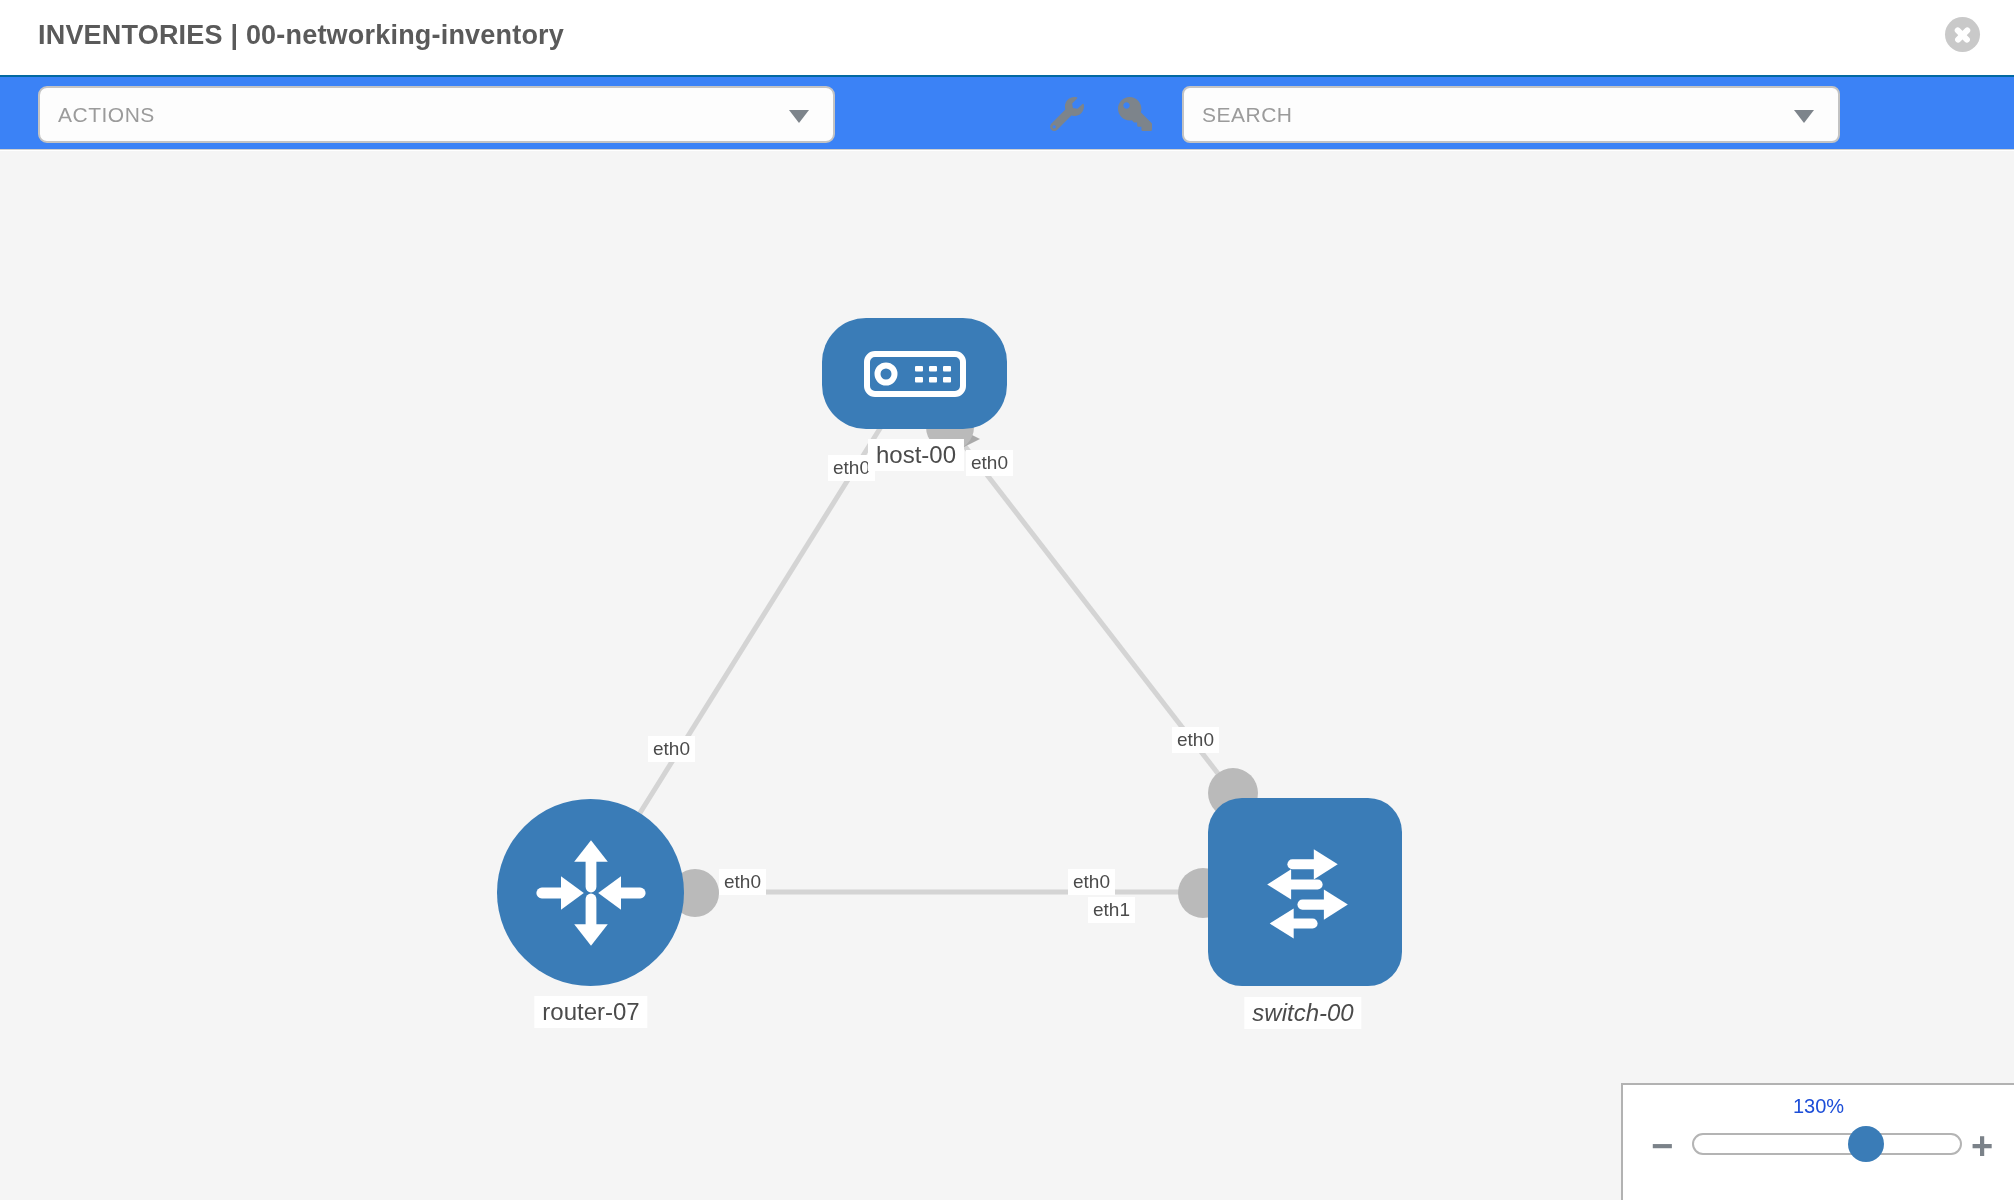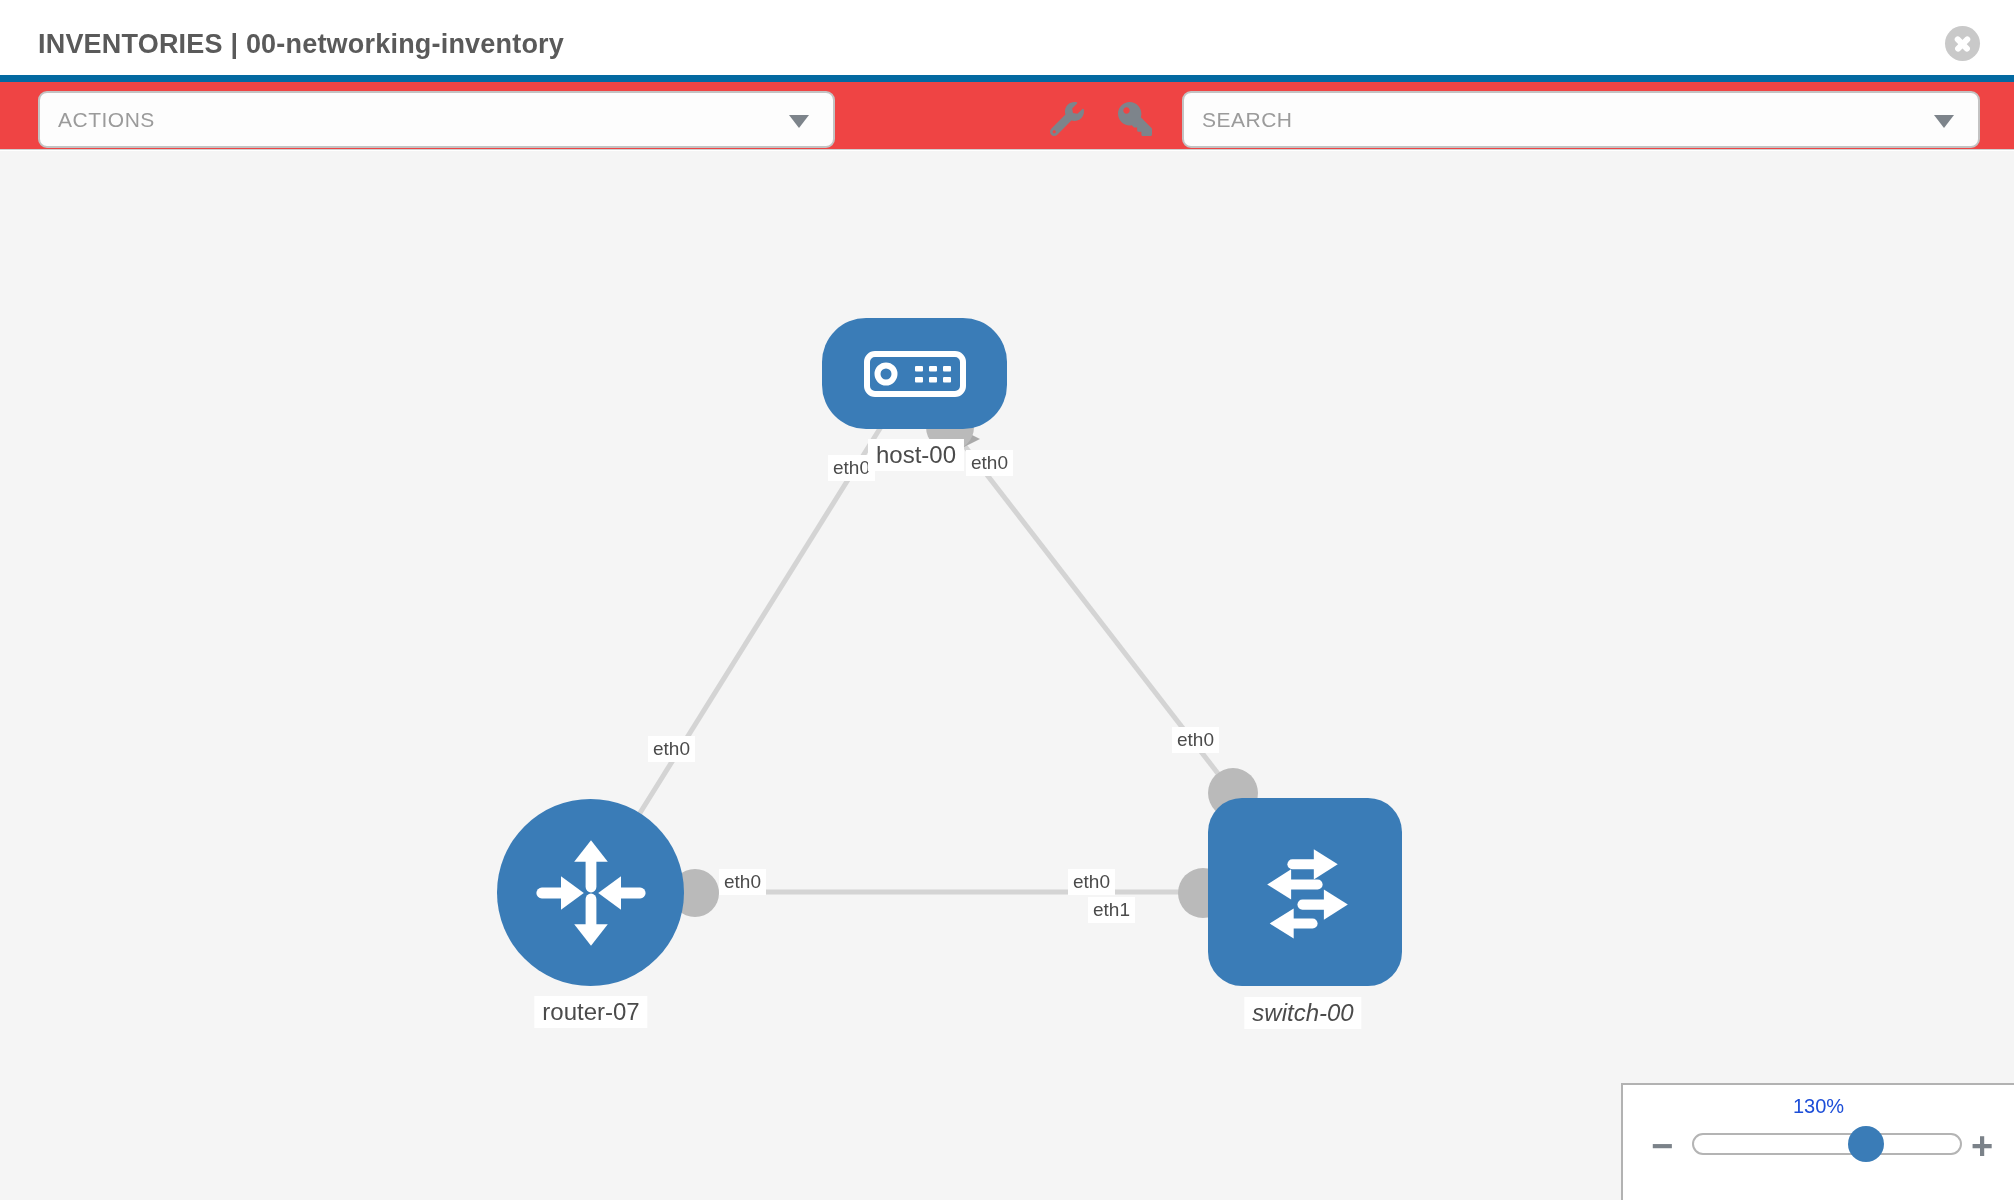--- a/index.html
+++ b/index.html
@@ -1,34 +1,34 @@
 <!DOCTYPE html>
 <html><head>
 <meta charset="utf-8">
 <style>
   * { box-sizing: border-box; margin: 0; padding: 0; }
   html,body { width: 2014px; height: 1200px; }
   body { font-family: "Liberation Sans", sans-serif; background: #fff; }
   .page { position: relative; width: 2014px; height: 1200px; overflow: hidden; background: #fff; }
 
   
-  .header { position: absolute; top: 9px; left: 0; width: 100%; height: 75px; background: #fff; }
+  .header { position: absolute; top: 0; left: 0; width: 100%; height: 75px; background: #fff; }
   .page-title { position: absolute; left: 38px; top: 20px; font-size: 27px; font-weight: bold; color: #5a5a5a; letter-spacing: 0.2px; }
   .close-btn { position: absolute; right: 34px; top: 17px; width: 35px; height: 35px; border-radius: 50%; background: #c9c9c9; cursor: pointer; }
   .close-btn .bar { position: absolute; left: 8px; top: 15px; width: 19px; height: 5.5px; background: #fff; border-radius: 3px; }
   .close-btn .bar.a { transform: rotate(45deg); }
   .close-btn .bar.b { transform: rotate(-45deg); }
 
   
-  .toolbar { position: absolute; top: 75px; left: 0; width: 100%; height: 75px; background: #ef4444; border-top: 7px solid #0369a1; border-bottom: 1px solid #cfcfcf; }
+  .toolbar { position: absolute; top: 75px; left: 0; width: 100%; height: 75px; background: #3b82f6; border-top: 2px solid #0369a1; border-bottom: 1px solid #cfcfcf; }
   .select-box { position: absolute; top: 9px; height: 57px; background: #fdfdfd; border: 2px solid #c3c3c3; border-radius: 9px; display: flex; align-items: center; padding: 0 18px; cursor: pointer; }
   .select-box .sel-label { font-size: 21px; color: #9b9b9b; letter-spacing: 0.5px; }
   .select-box .caret { position: absolute; right: 24px; top: 50%; margin-top: -5px; width: 0; height: 0; border-left: 10px solid transparent; border-right: 10px solid transparent; border-top: 13px solid #7d848b; }
   .actions-box { left: 38px; width: 797px; }
-  .search-box  { left: 1182px; width: 798px; }
+  .search-box  { left: 1182px; width: 658px; border-radius: 8px; }
   .tool-icon { position: absolute; top: 20px; width: 34px; height: 34px; cursor: pointer; }
   .wrench { left: 1050px; }
   .key { left: 1118px; }
 
   
   .canvas { position: absolute; top: 151px; left: 0; width: 2014px; height: 1049px; background: #f5f5f5; overflow: hidden; }
   .links-svg { position: absolute; left: 0; top: 0; z-index: 1; }
   .port { position: absolute; border-radius: 50%; background: #bababa; z-index: 2; }
   .node { position: absolute; z-index: 3; cursor: pointer; display: flex; align-items: center; justify-content: center; }
   .node-host { left: 822px; top: 167px; width: 185px; height: 111px; border-radius: 44px; background: #3a7cb7; }

